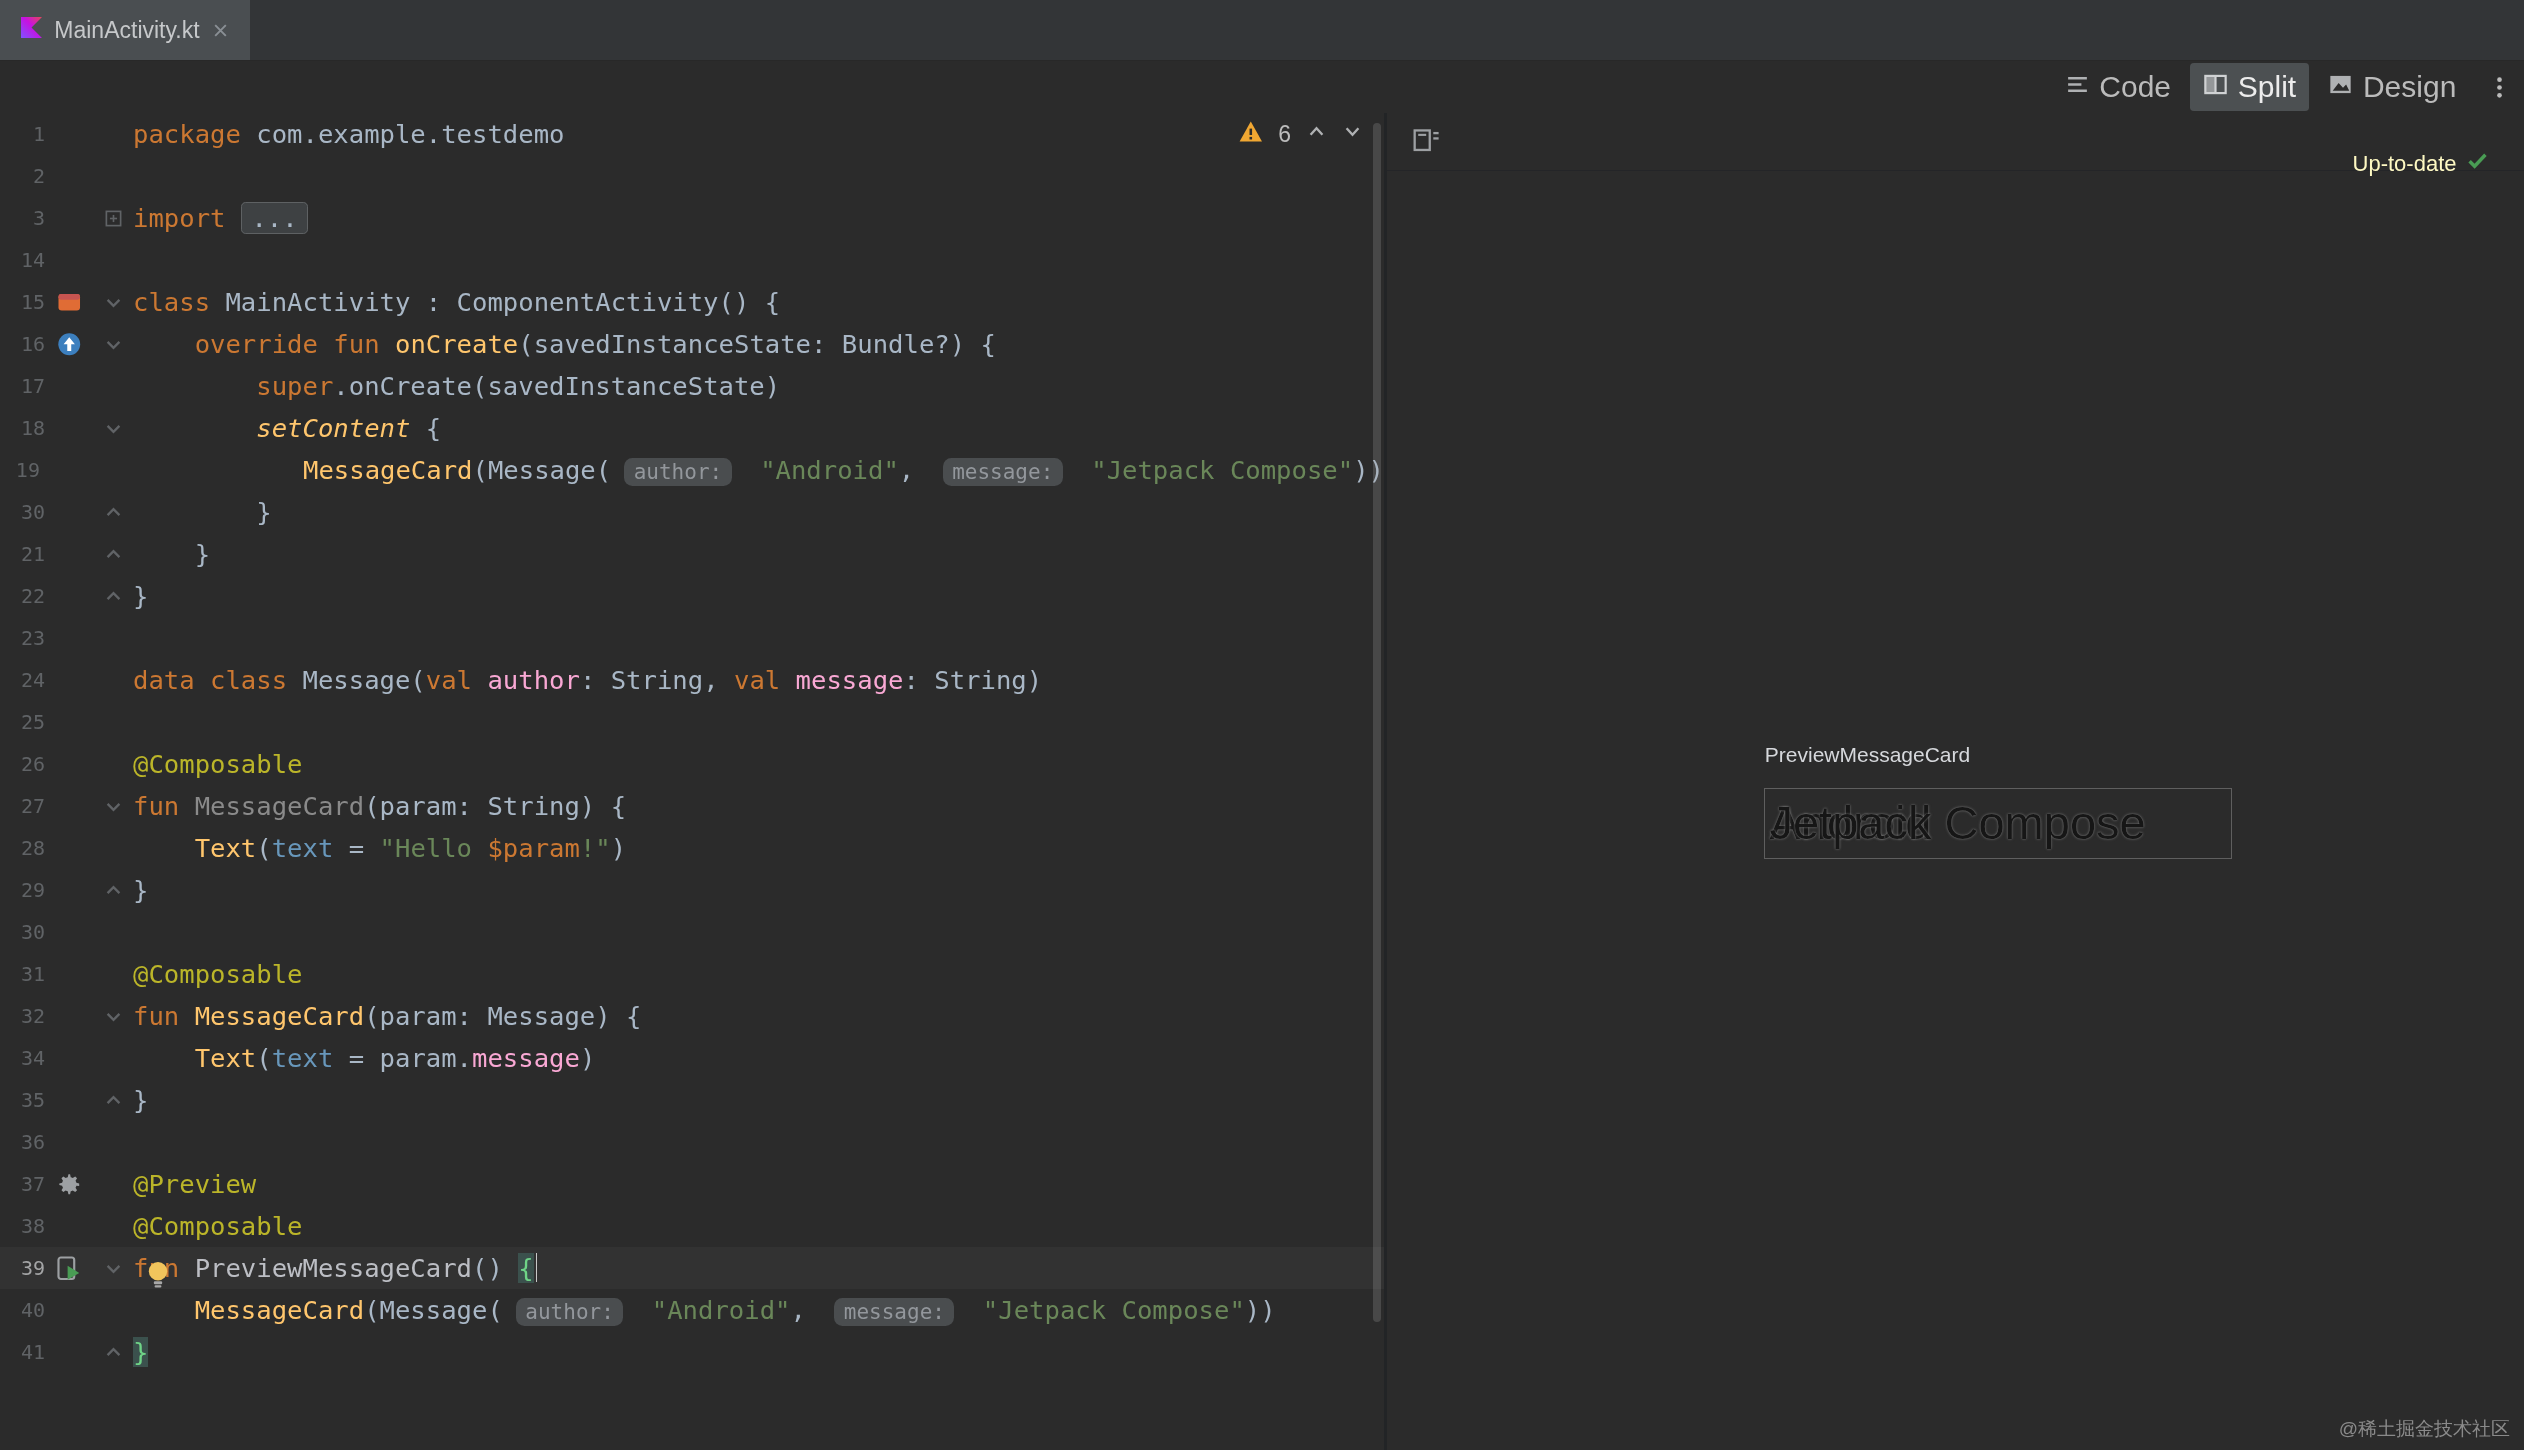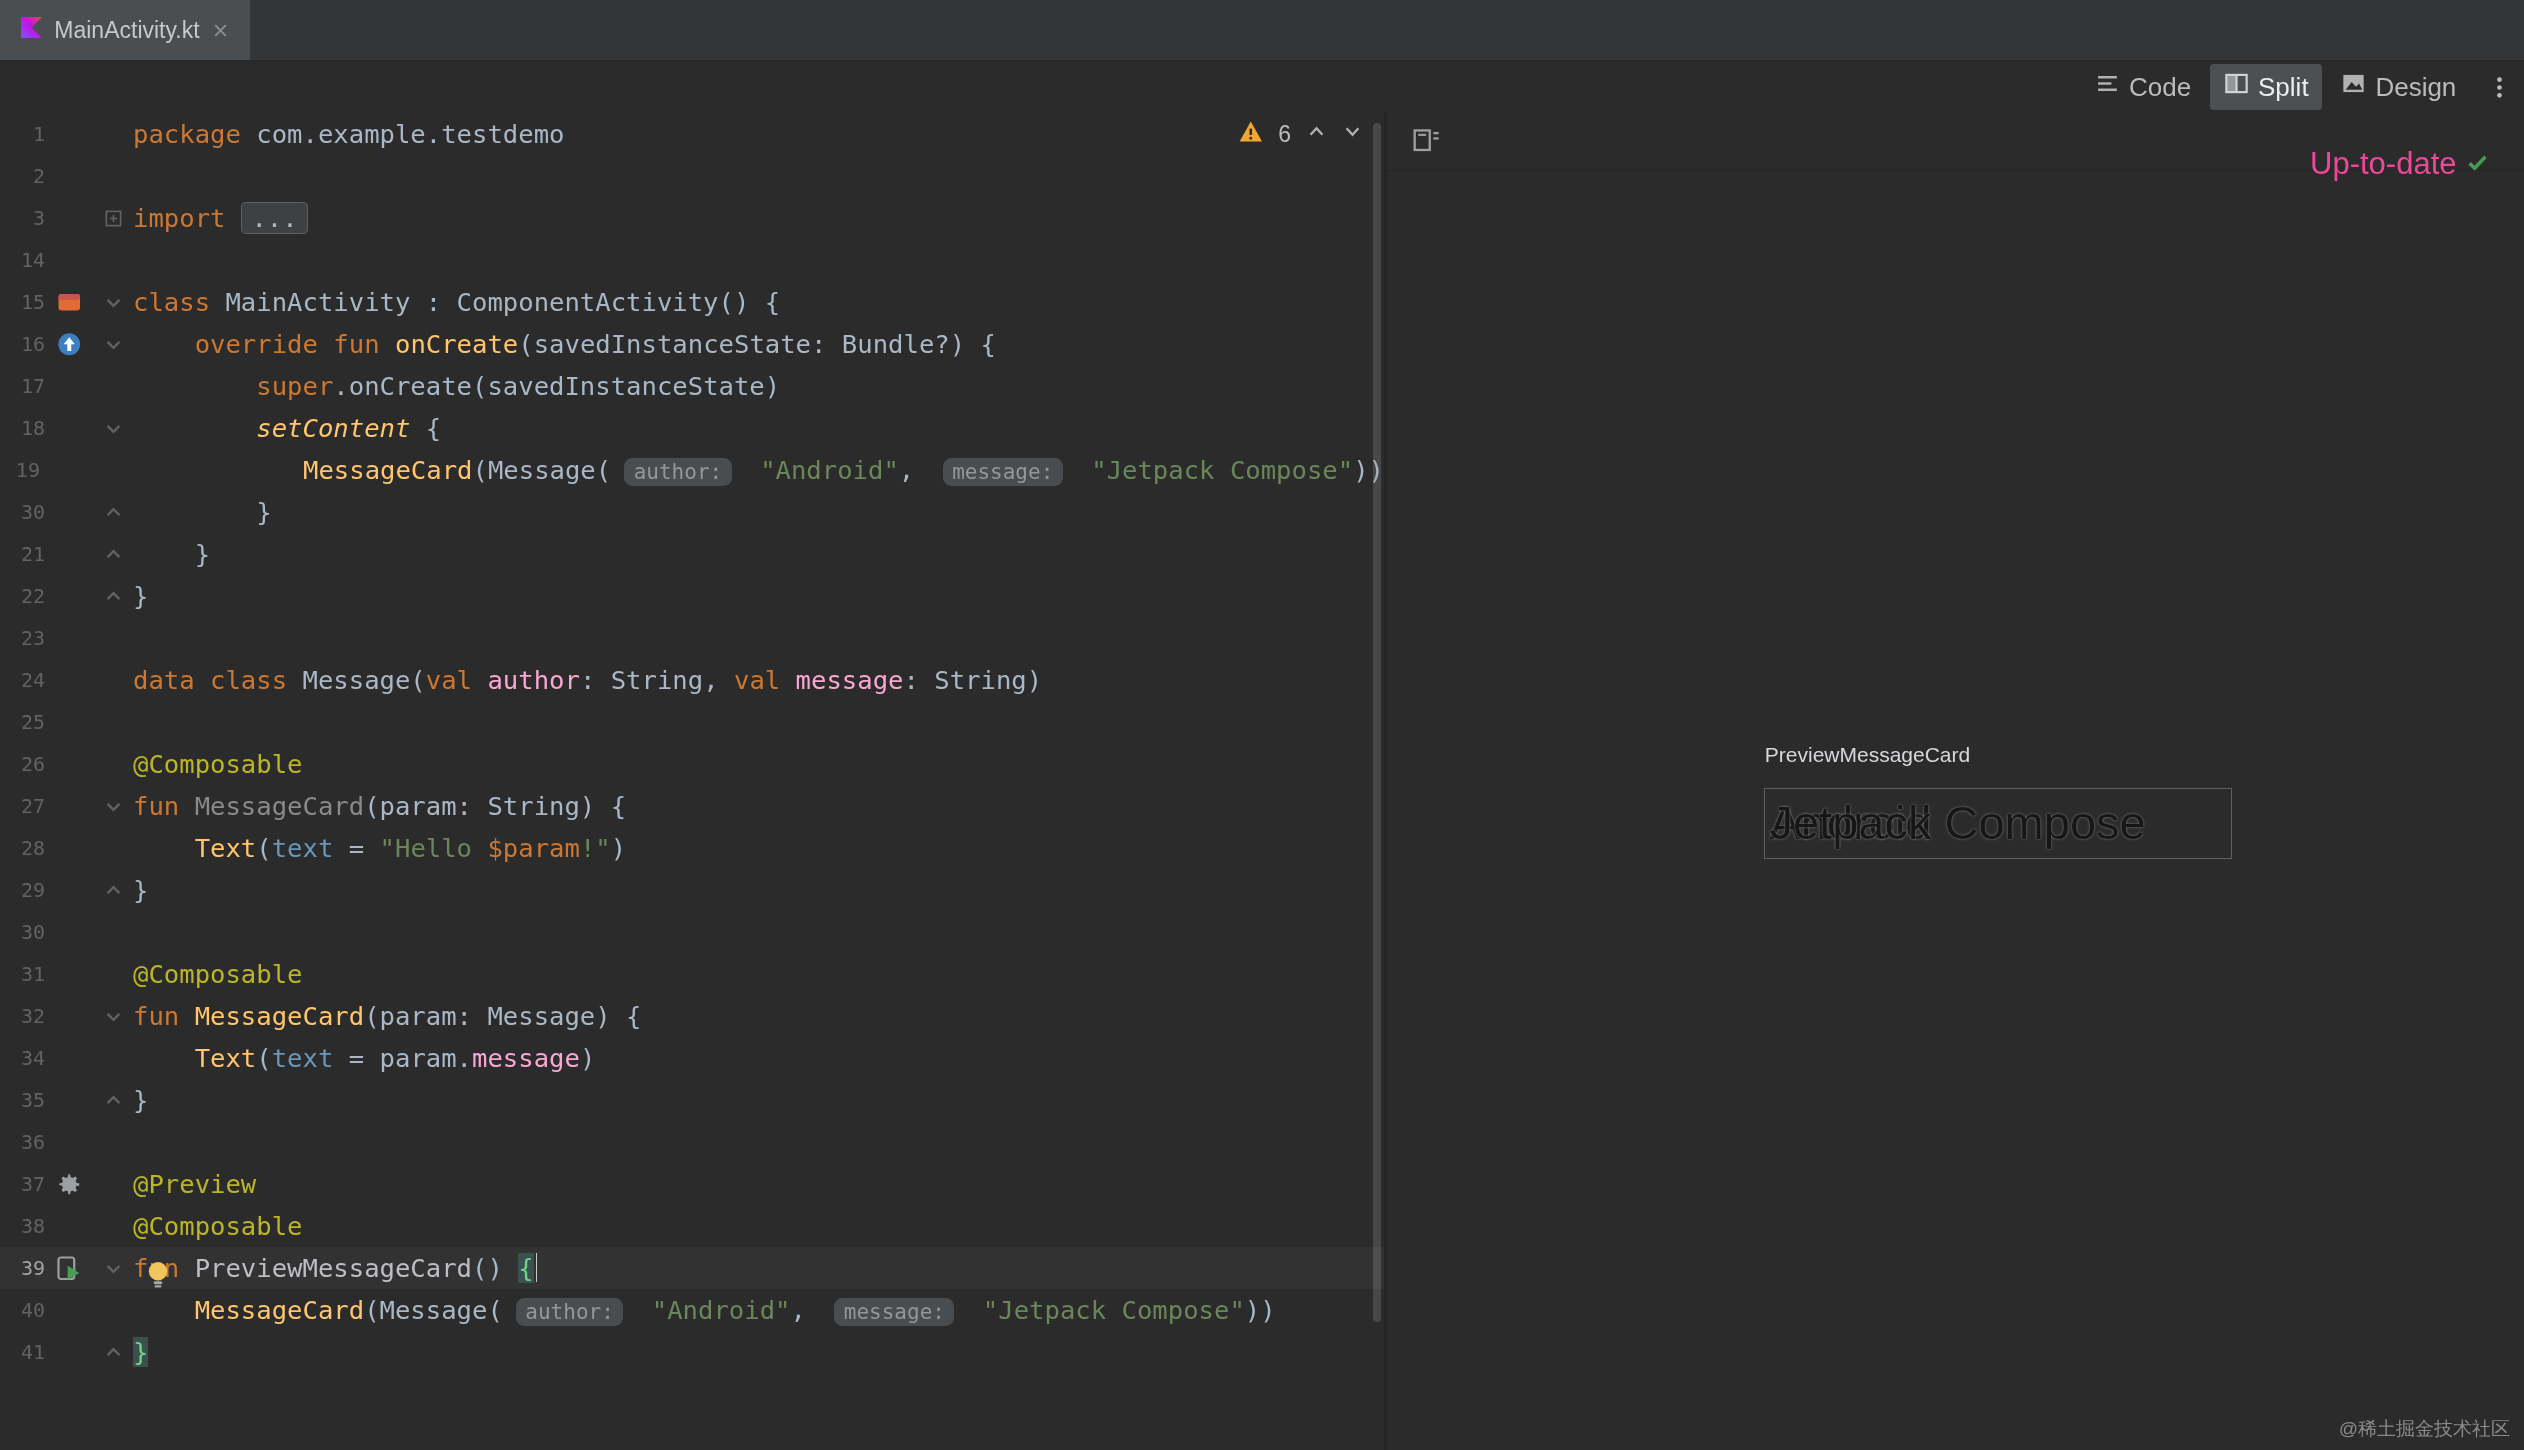--- a/index.html
+++ b/index.html
@@ -7,21 +7,21 @@
        font-family:"Liberation Sans",sans-serif;}
 
   
   .tabbar{height:60px;background:#333537;display:flex;align-items:stretch;border-bottom:0.9px solid #282828;}
   .tab{display:flex;align-items:center;gap:12.3px;padding:4px 21px;background:#4A4E51;color:#C6C8CA;font-size:23px;}
   .tab .close{display:flex;align-items:center;opacity:.8;}
 
   
   .modebar{height:52px;background:#2B2B2B;display:flex;align-items:center;justify-content:flex-end;
            padding-right:13.3px;gap:5.7px;}
-  .mode{display:flex;align-items:center;gap:9.5px;color:#BBBBBB;font-size:26px;background:transparent;
+  .mode{display:flex;align-items:flex-start;gap:9.5px;color:#BBBBBB;font-size:30px;background:transparent;
         border:none;padding:6.6px 13.3px;border-radius:3.8px;font-family:"Liberation Sans",sans-serif;}
   .mode.selected{background:#4C5052;color:#ECECEC;}
   .kebab{margin-left:11.4px;display:flex;align-items:center;}
 
   
   .main{position:absolute;top:113px;left:0;right:0;bottom:0;display:flex;}
   .editor{width:1384px;position:relative;background:#2B2B2B;overflow:hidden;}
   .divider{width:2.8px;background:#222426;}
   .preview-panel{flex:1;position:relative;background:#2B2B2B;}
 
@@ -53,21 +53,21 @@
   .inspections{position:absolute;top:5.7px;right:21px;display:flex;align-items:center;gap:15px;
                color:#BBBBBB;font-size:23px;}
   .inspections .count{color:#BBBBBB;}
   .vscroll{position:absolute;right:2.8px;top:9.5px;width:8.5px;height:1199px;background:rgba(166,166,166,.24);
            border-radius:4.7px;}
   .bulb-overlay{position:absolute;left:142px;top:1145px;width:32px;height:32px;}
 
   
   .preview-toolbar{height:57px;display:flex;align-items:center;justify-content:space-between;
                    padding:0 36px 0 25px;border-bottom:0.9px solid #242528;}
-  .status{display:flex;align-items:center;gap:9.5px;color:#ec4899;font-size:31px;margin-top:44px;}
+  .status{display:flex;align-items:center;gap:9.5px;color:#fef9c3;font-size:22px;margin-top:44px;}
   .preview-canvas{position:absolute;top:58px;left:0;right:0;bottom:0;}
   .component-label{position:absolute;left:378px;top:572px;color:#D6D8DC;font-size:21px;}
   .preview-box{position:absolute;left:377px;top:617px;width:426px;height:69px;border:0.9px solid #5F5F5F;padding-left:40px;}
   .ptext{position:absolute;left:4.7px;top:0;font-size:47px;line-height:67px;color:#161616;white-space:nowrap;
          text-shadow:0 0 2.8px rgba(175,175,175,.5), 0 0 0.9px rgba(210,210,210,.4);}
   .watermark{position:absolute;right:15px;bottom:7.6px;color:#8A8A8A;font-size:19px;}
 </style>
 </head>
 <body>
 

